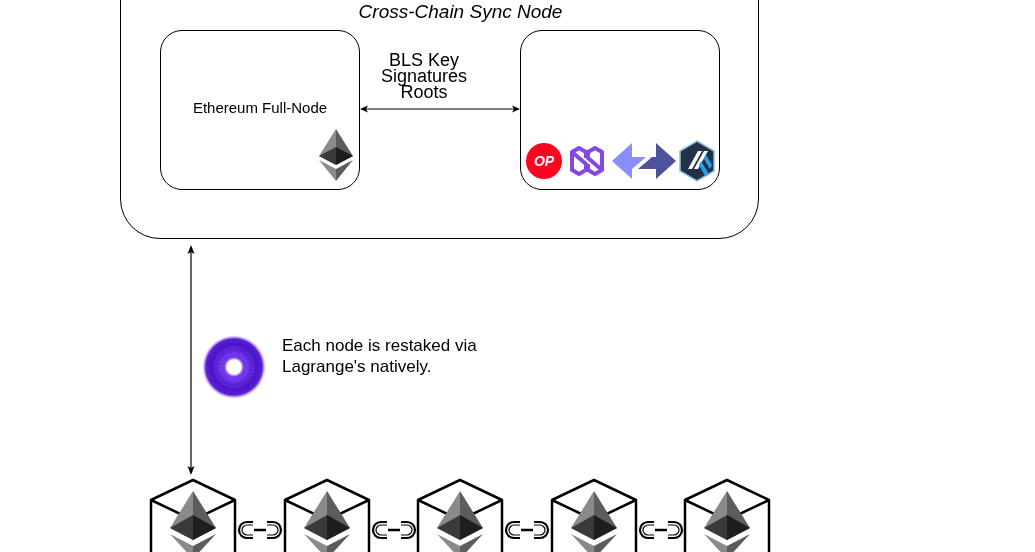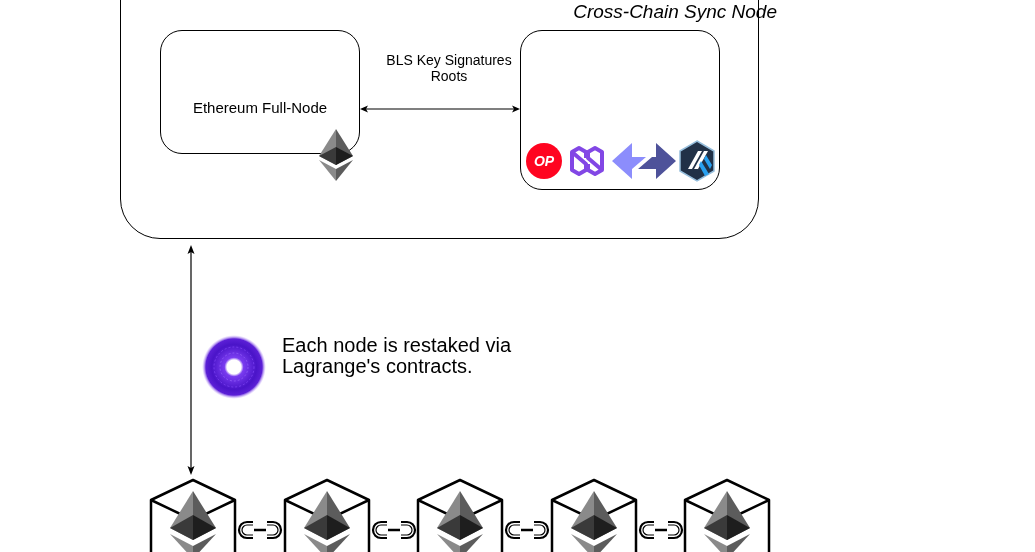--- a/index.html
+++ b/index.html
@@ -1,31 +1,31 @@
 <!DOCTYPE html>
 <html><head>
 <meta charset="utf-8">
 <style>
   html, body { margin: 0; padding: 0; background: #ffffff; }
   body { width: 1035px; height: 552px; position: relative; overflow: hidden;
          font-family: "Liberation Sans", sans-serif; color: #000; }
   .abs { position: absolute; }
   .outer-box { left: 120px; top: -40px; width: 639px; height: 279px;
                border: 1px solid #000; border-radius: 40px; box-sizing: border-box; }
-  .outer-title { left: 120px; top: 1px; width: 657px; text-align: right;
+  .outer-title { left: 132px; top: 1px; width: 657px; text-align: center;
                  font-size: 19px; font-style: italic; }
   .inner-box { border: 1px solid #000; border-radius: 22px; box-sizing: border-box;
                background: #fff; }
-  .eth-node { left: 160px; top: 30px; width: 200px; height: 124px; }
+  .eth-node { left: 160px; top: 30px; width: 200px; height: 160px; }
   .val-node { left: 520px; top: 30px; width: 200px; height: 160px; }
   .node-label { position: absolute; left: 0; right: 0; top: 68px; text-align: center;
                 font-size: 15px; }
-  .edge-label { left: 370px; top: 52px; width: 158px; text-align: center;
-                font-size: 14px; line-height: 16px; }
-  .note { left: 282px; top: 335px; width: 300px; font-size: 20px; line-height: 21px; }
+  .edge-label { left: 345px; top: 52px; width: 158px; text-align: center;
+                font-size: 18px; line-height: 16px; }
+  .note { left: 282px; top: 335px; width: 300px; font-size: 17px; line-height: 21px; }
   svg { position: absolute; overflow: visible; }
 </style>
 </head>
 <body>
 
 <div class="abs outer-box"></div>
 <div class="abs outer-title">Cross-Chain Sync Node</div>
 
 <div class="abs inner-box eth-node">
   <div class="node-label">Ethereum Full-Node</div>
@@ -95,21 +95,21 @@
     </radialGradient>
   </defs>
   <circle cx="32" cy="32" r="32" fill="url(#eg)"></circle>
   <circle cx="32" cy="32" r="20" fill="none" stroke="#8a50ff" stroke-width="1" stroke-dasharray="2 2" opacity="0.6"></circle>
   <circle cx="32" cy="32" r="14" fill="none" stroke="#9c6cff" stroke-width="1" stroke-dasharray="2 2" opacity="0.6"></circle>
   <circle cx="32" cy="32" r="7" fill="#ffffff"></circle>
 </svg>
 
 <div class="abs note">
   <div>Each node is restaked via</div>
-  <div>Lagrange's contracts.</div>
+  <div>Lagrange's natively.</div>
 </div>
 
 <div id="chain-row">
     <svg width="86" height="80" viewBox="0 0 86 80" style="left: 150px; top: 479px;">
       <polygon points="43,1 85,21 85,80 1,80 1,21" fill="#fff" stroke="#000" stroke-width="2.5" stroke-linejoin="round"></polygon>
       <polyline points="1,21 43,41 85,21" fill="none" stroke="#000" stroke-width="2.5"></polyline>
       <polygon points="43,12 20,49 43,61" fill="#8a8a8a"></polygon>
       <polygon points="43,12 66,49 43,61" fill="#5c5c5c"></polygon>
       <polygon points="20,49 43,61 43,36" fill="#3a3a3a"></polygon>
       <polygon points="66,49 43,61 43,36" fill="#1e1e1e"></polygon>

